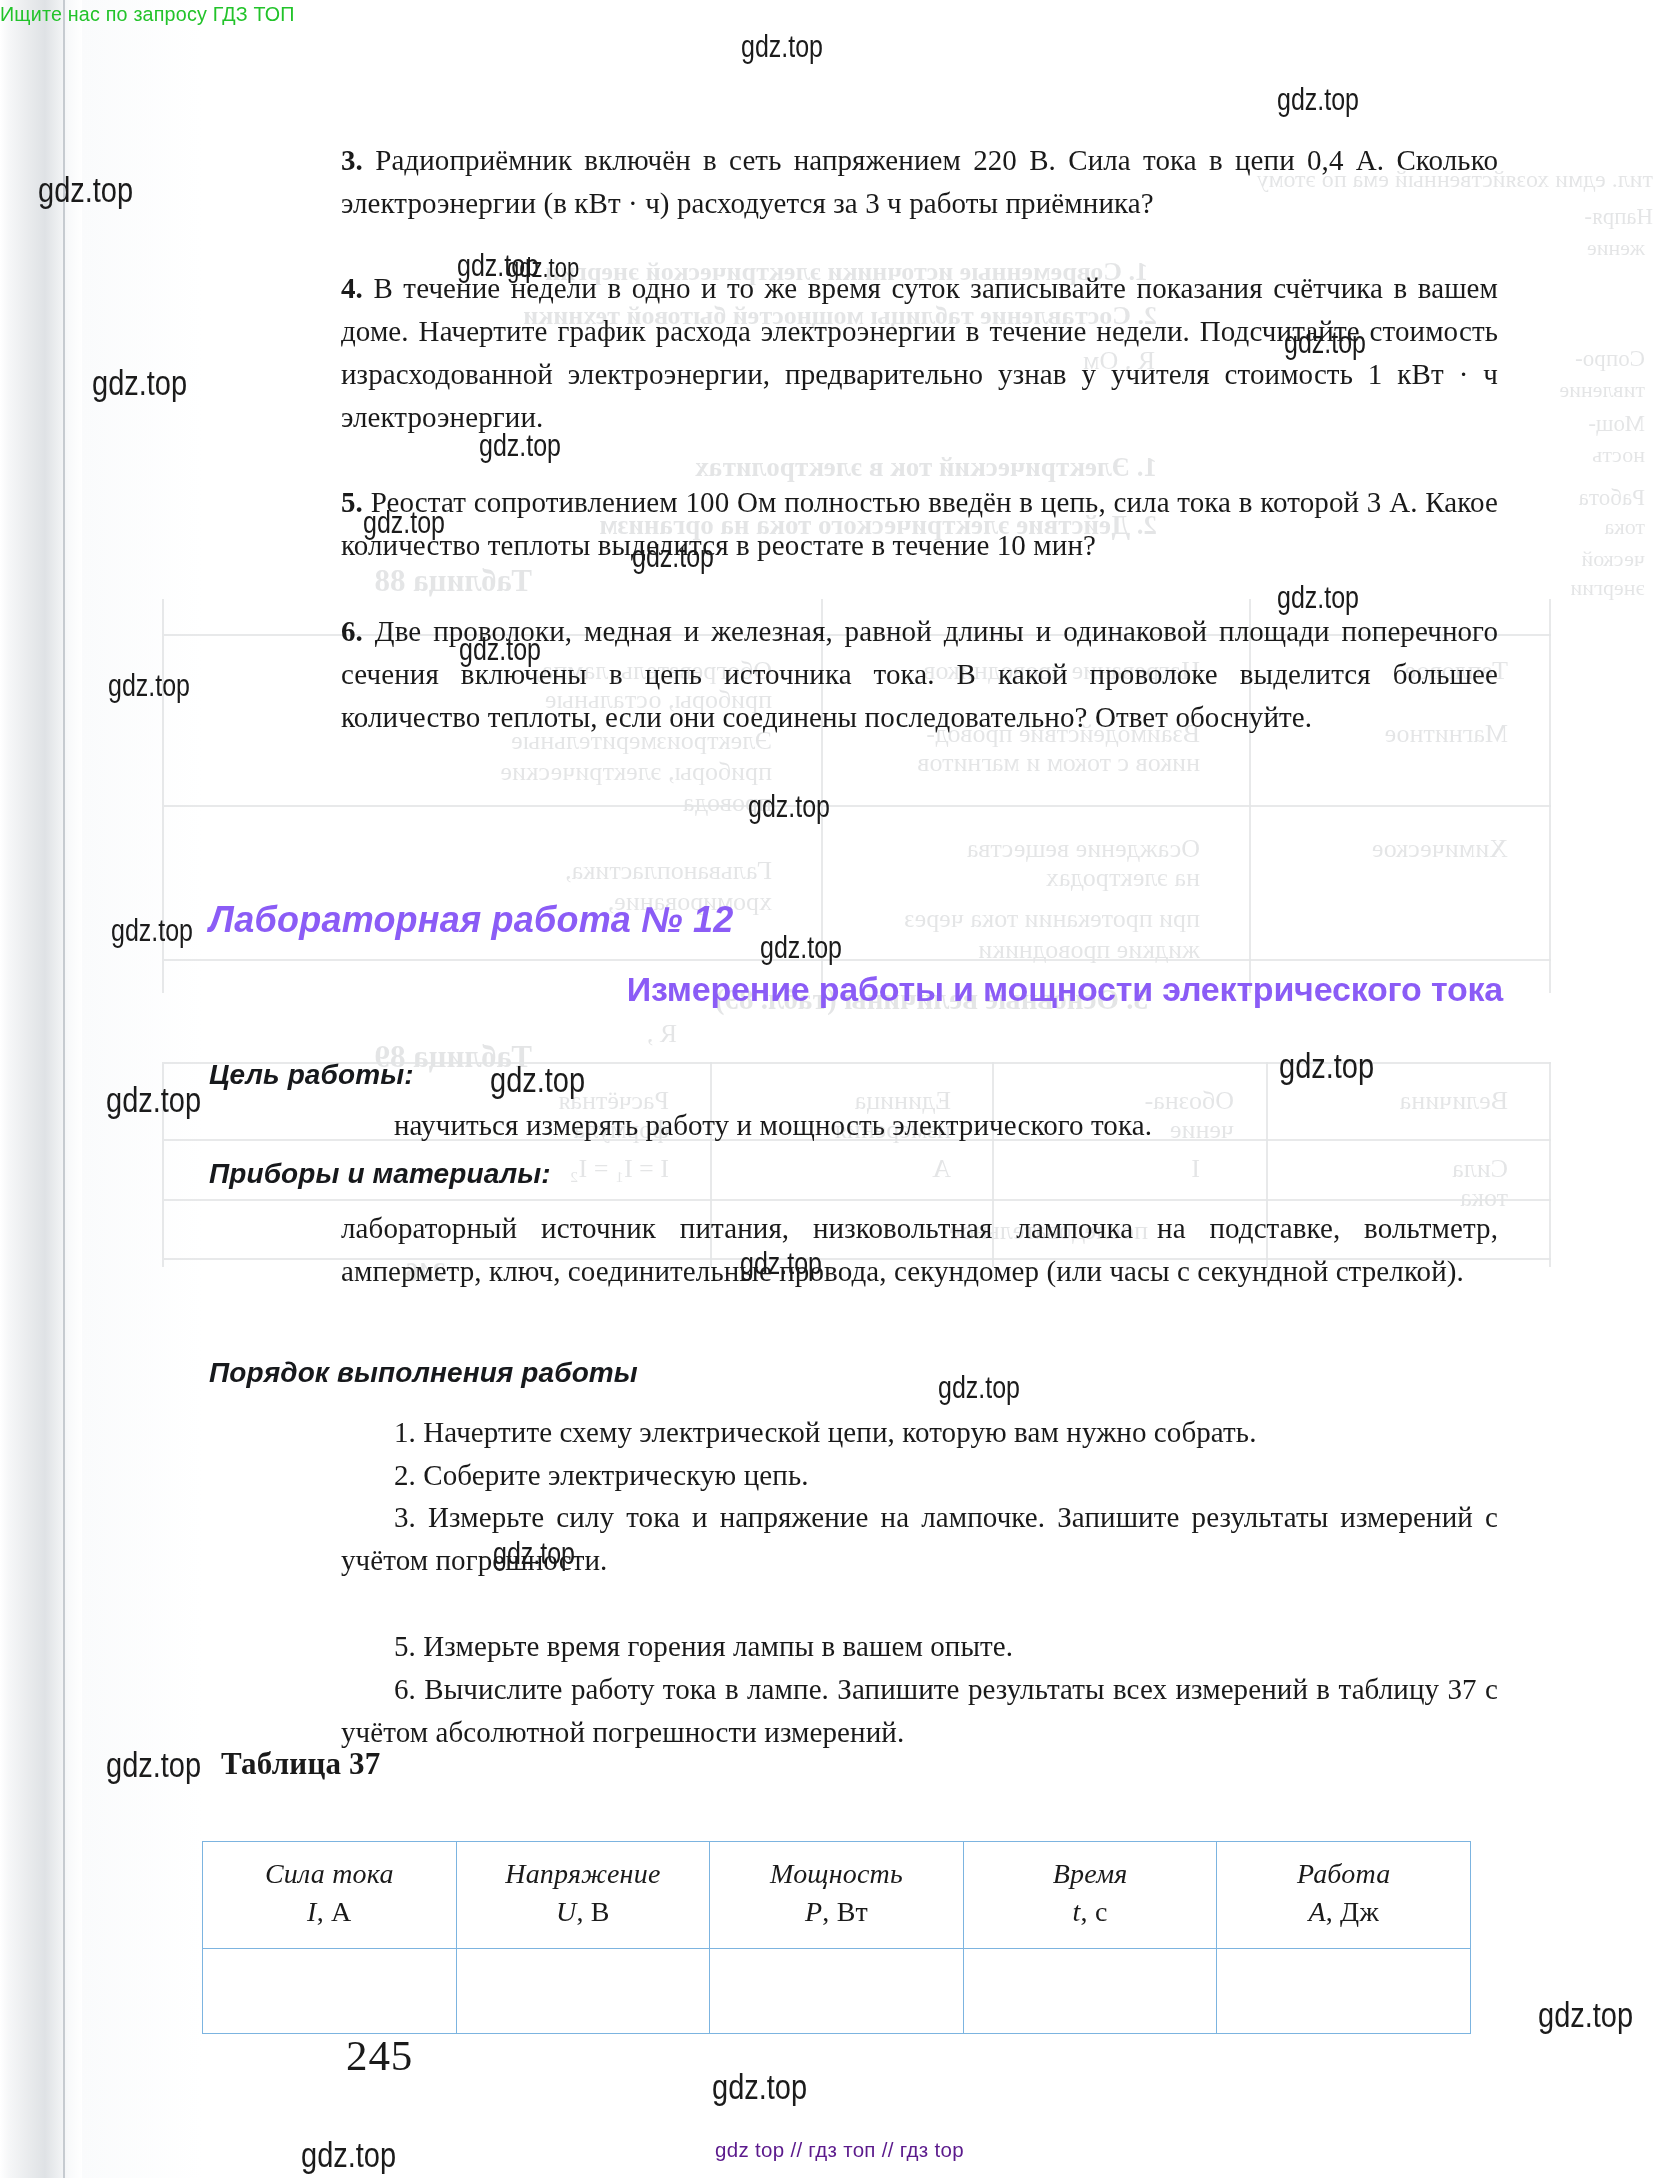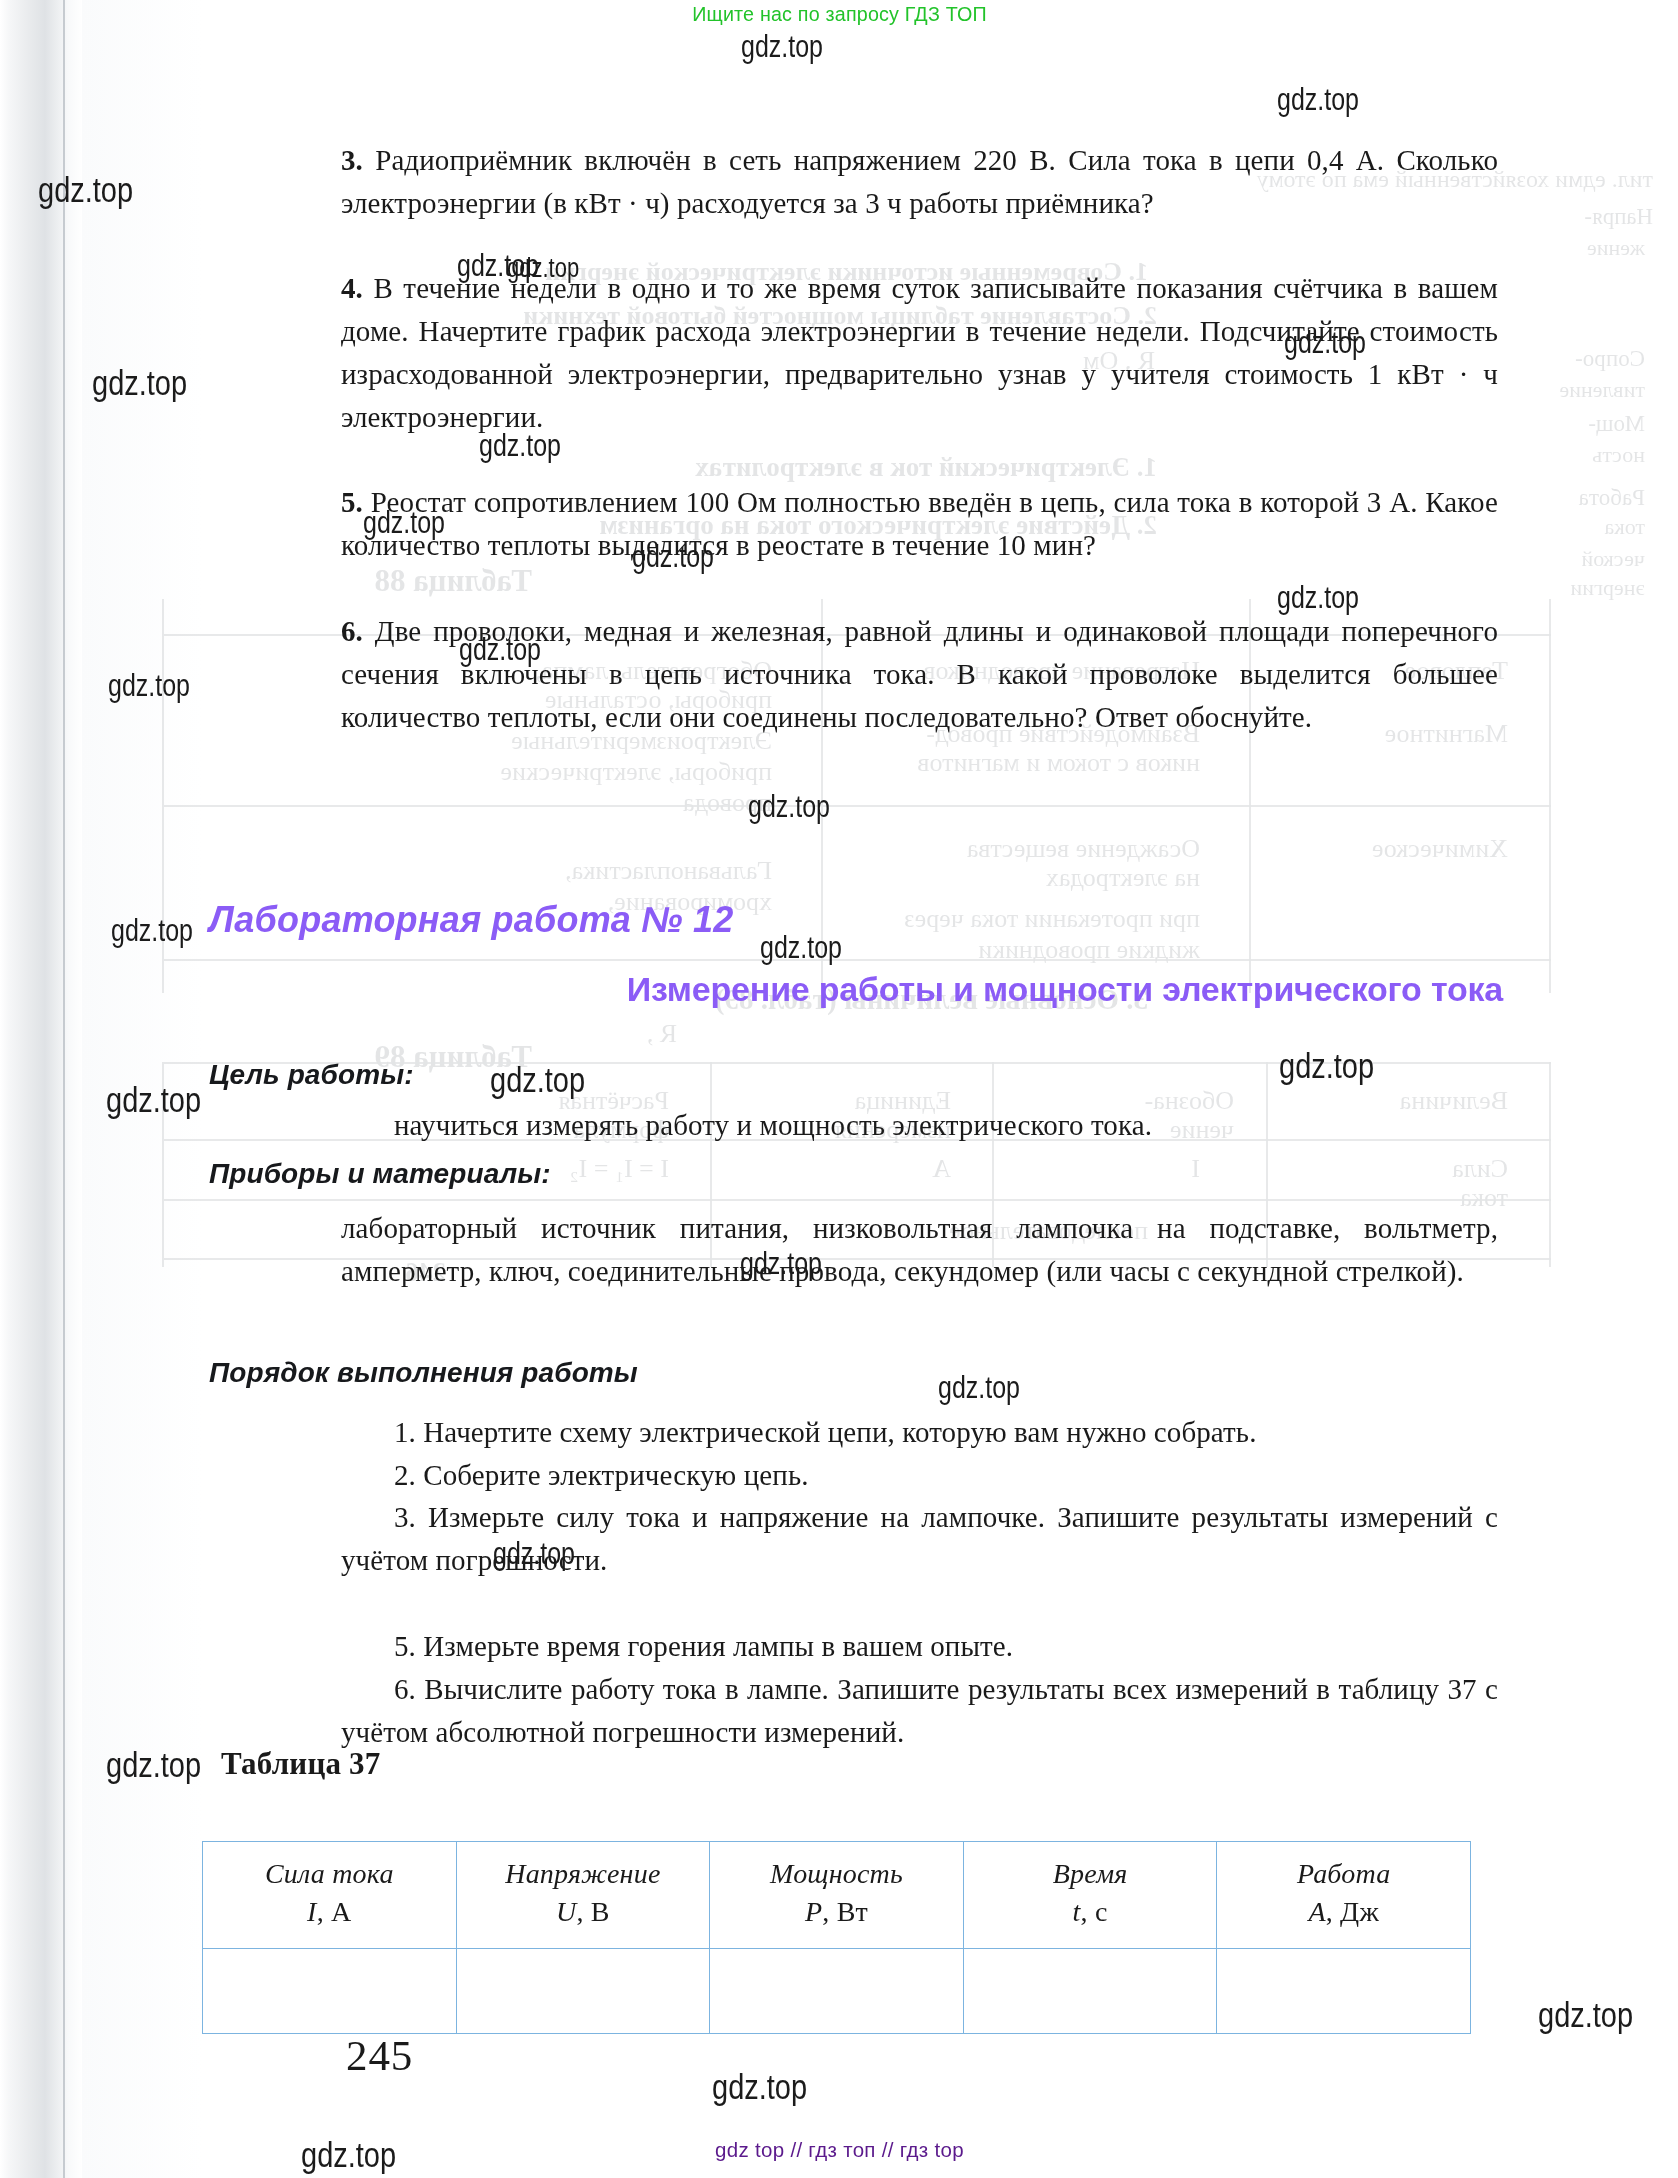--- a/index.html
+++ b/index.html
@@ -46,21 +46,21 @@
     width: 1597px; height: 2179px;
     background: linear-gradient(to right, #fafbfc 0px, #ffffff 120px, #ffffff 100%);
     z-index: 0;
   }
 
   
   .promo {
     position: absolute;
     left: 0; top: 3.4px;
     width: 1679px;
-    text-align: center;
+    text-align: left;
     font-family: "Liberation Sans", "DejaVu Sans", sans-serif;
     font-size: 19.7px;
     color: #22c32a;
     letter-spacing: 0.2px;
     z-index: 6;
   }
 
   
   .footer-promo {
     position: absolute;

